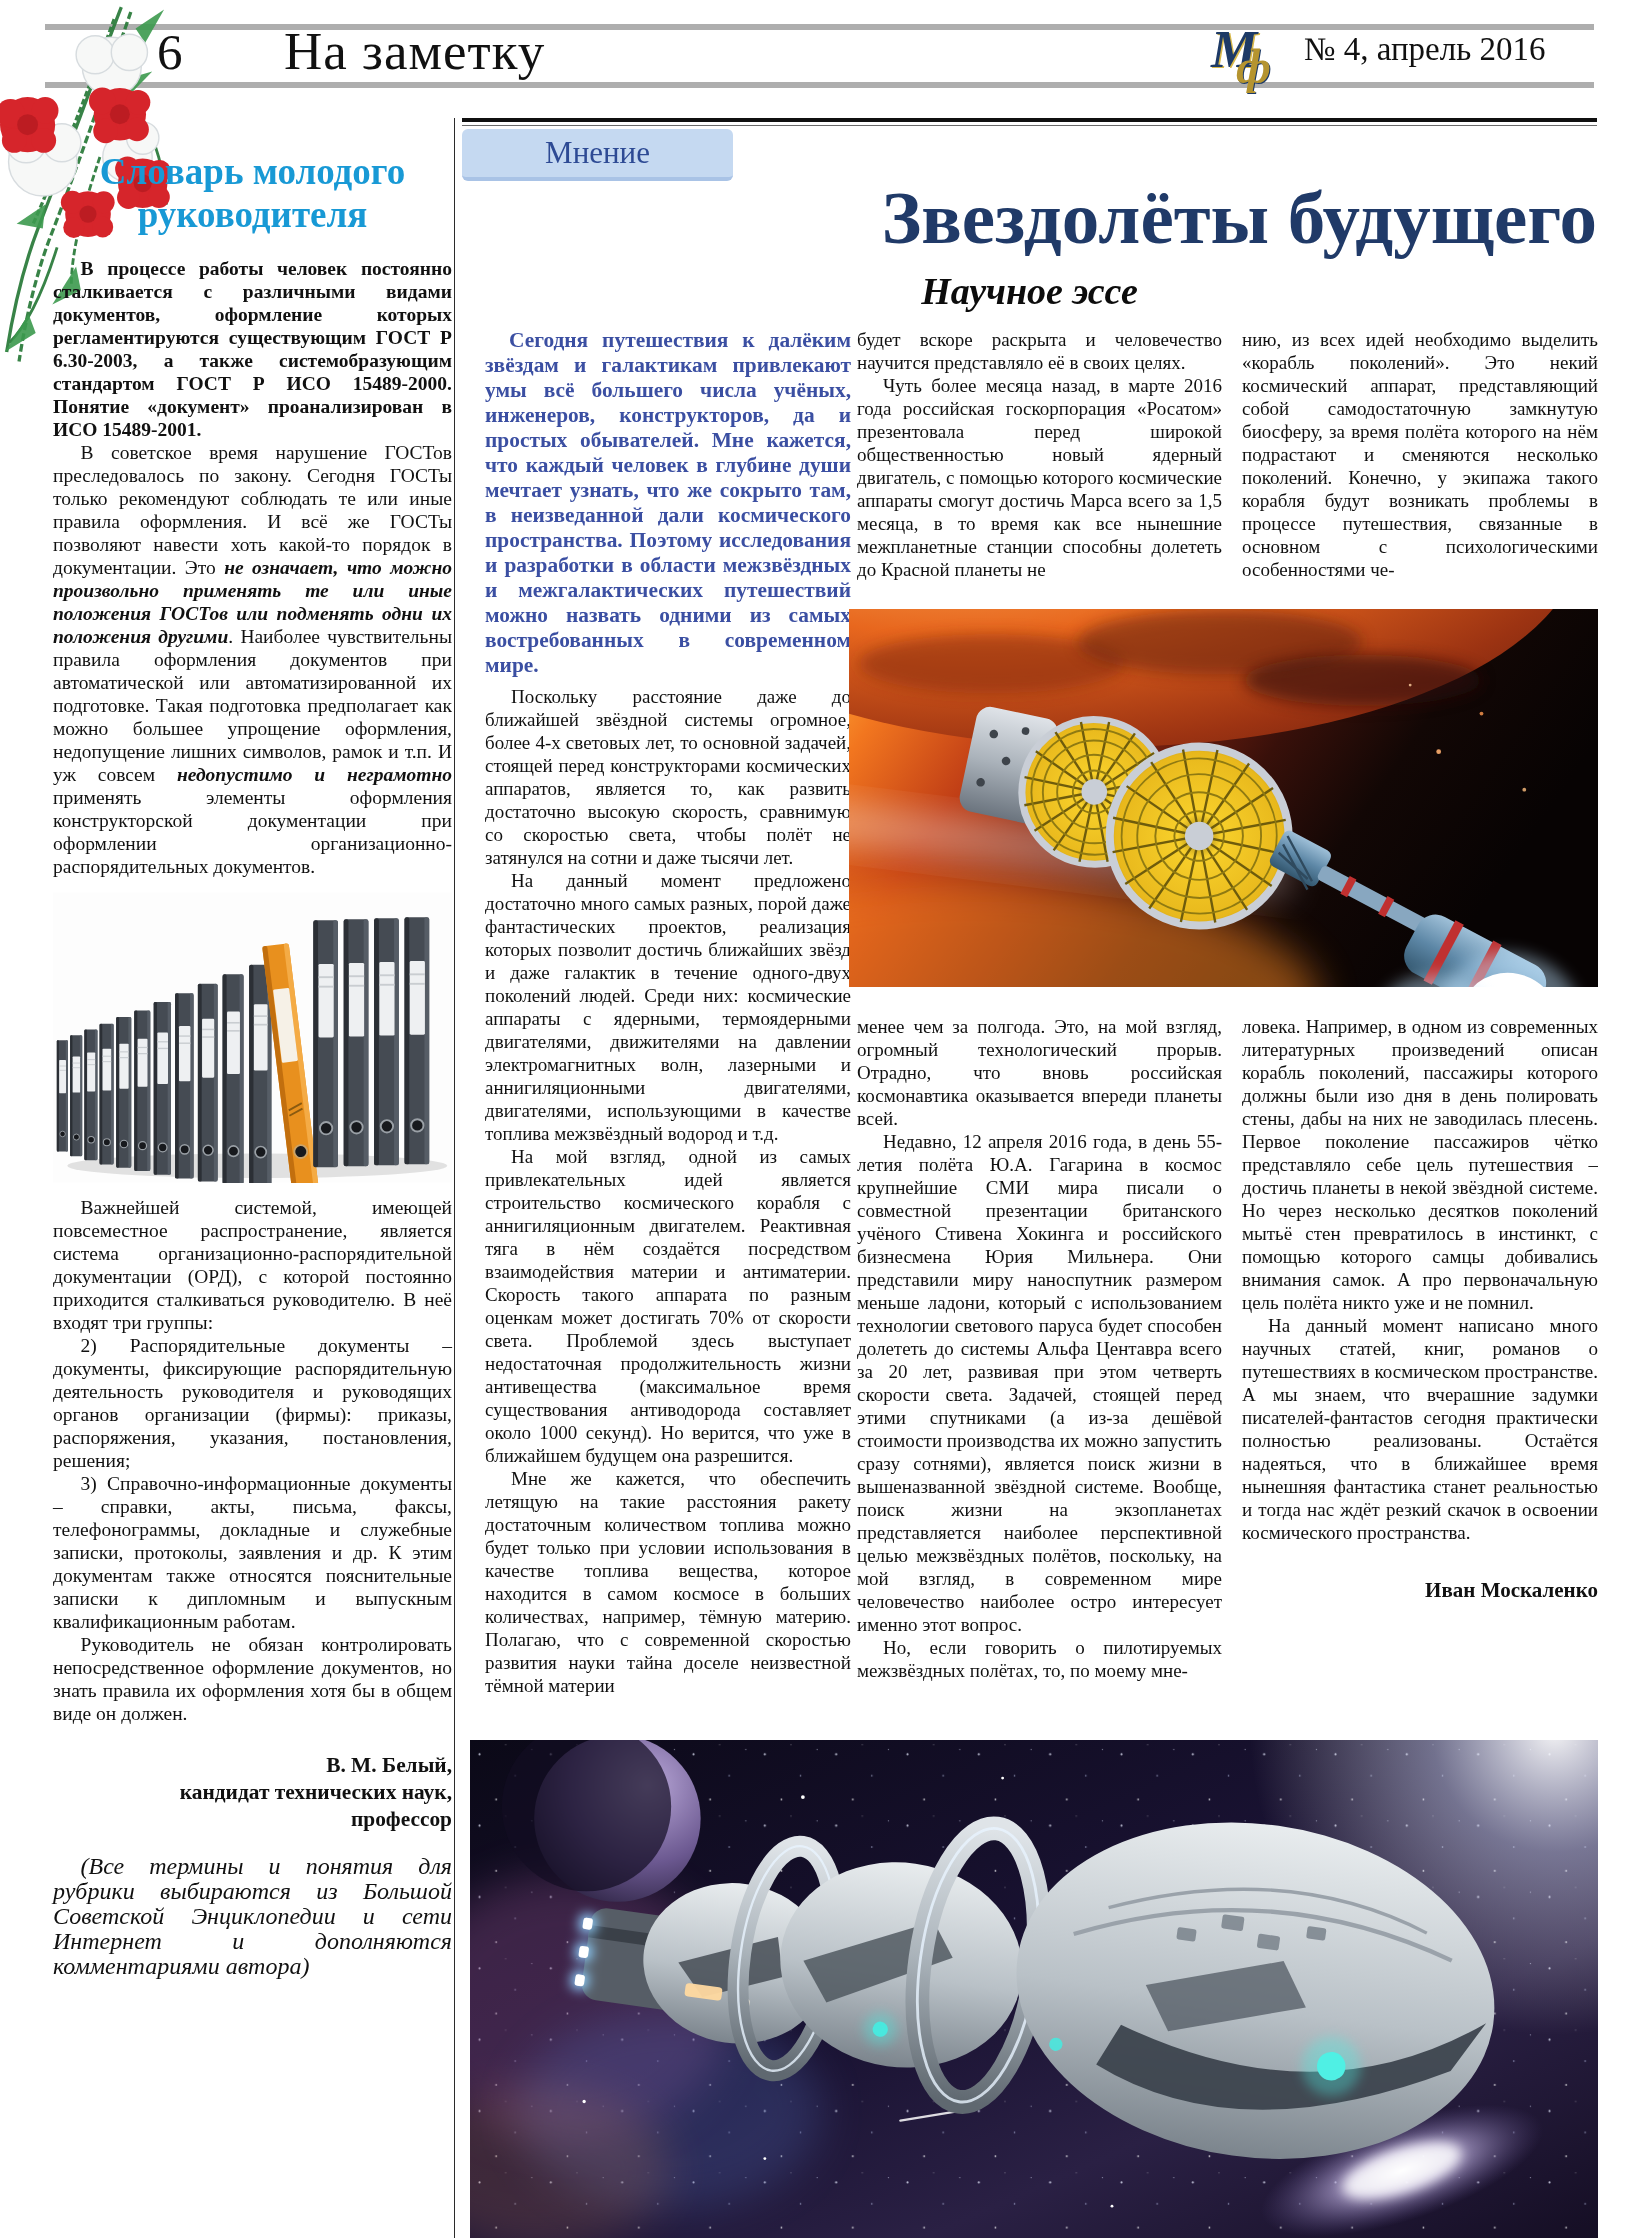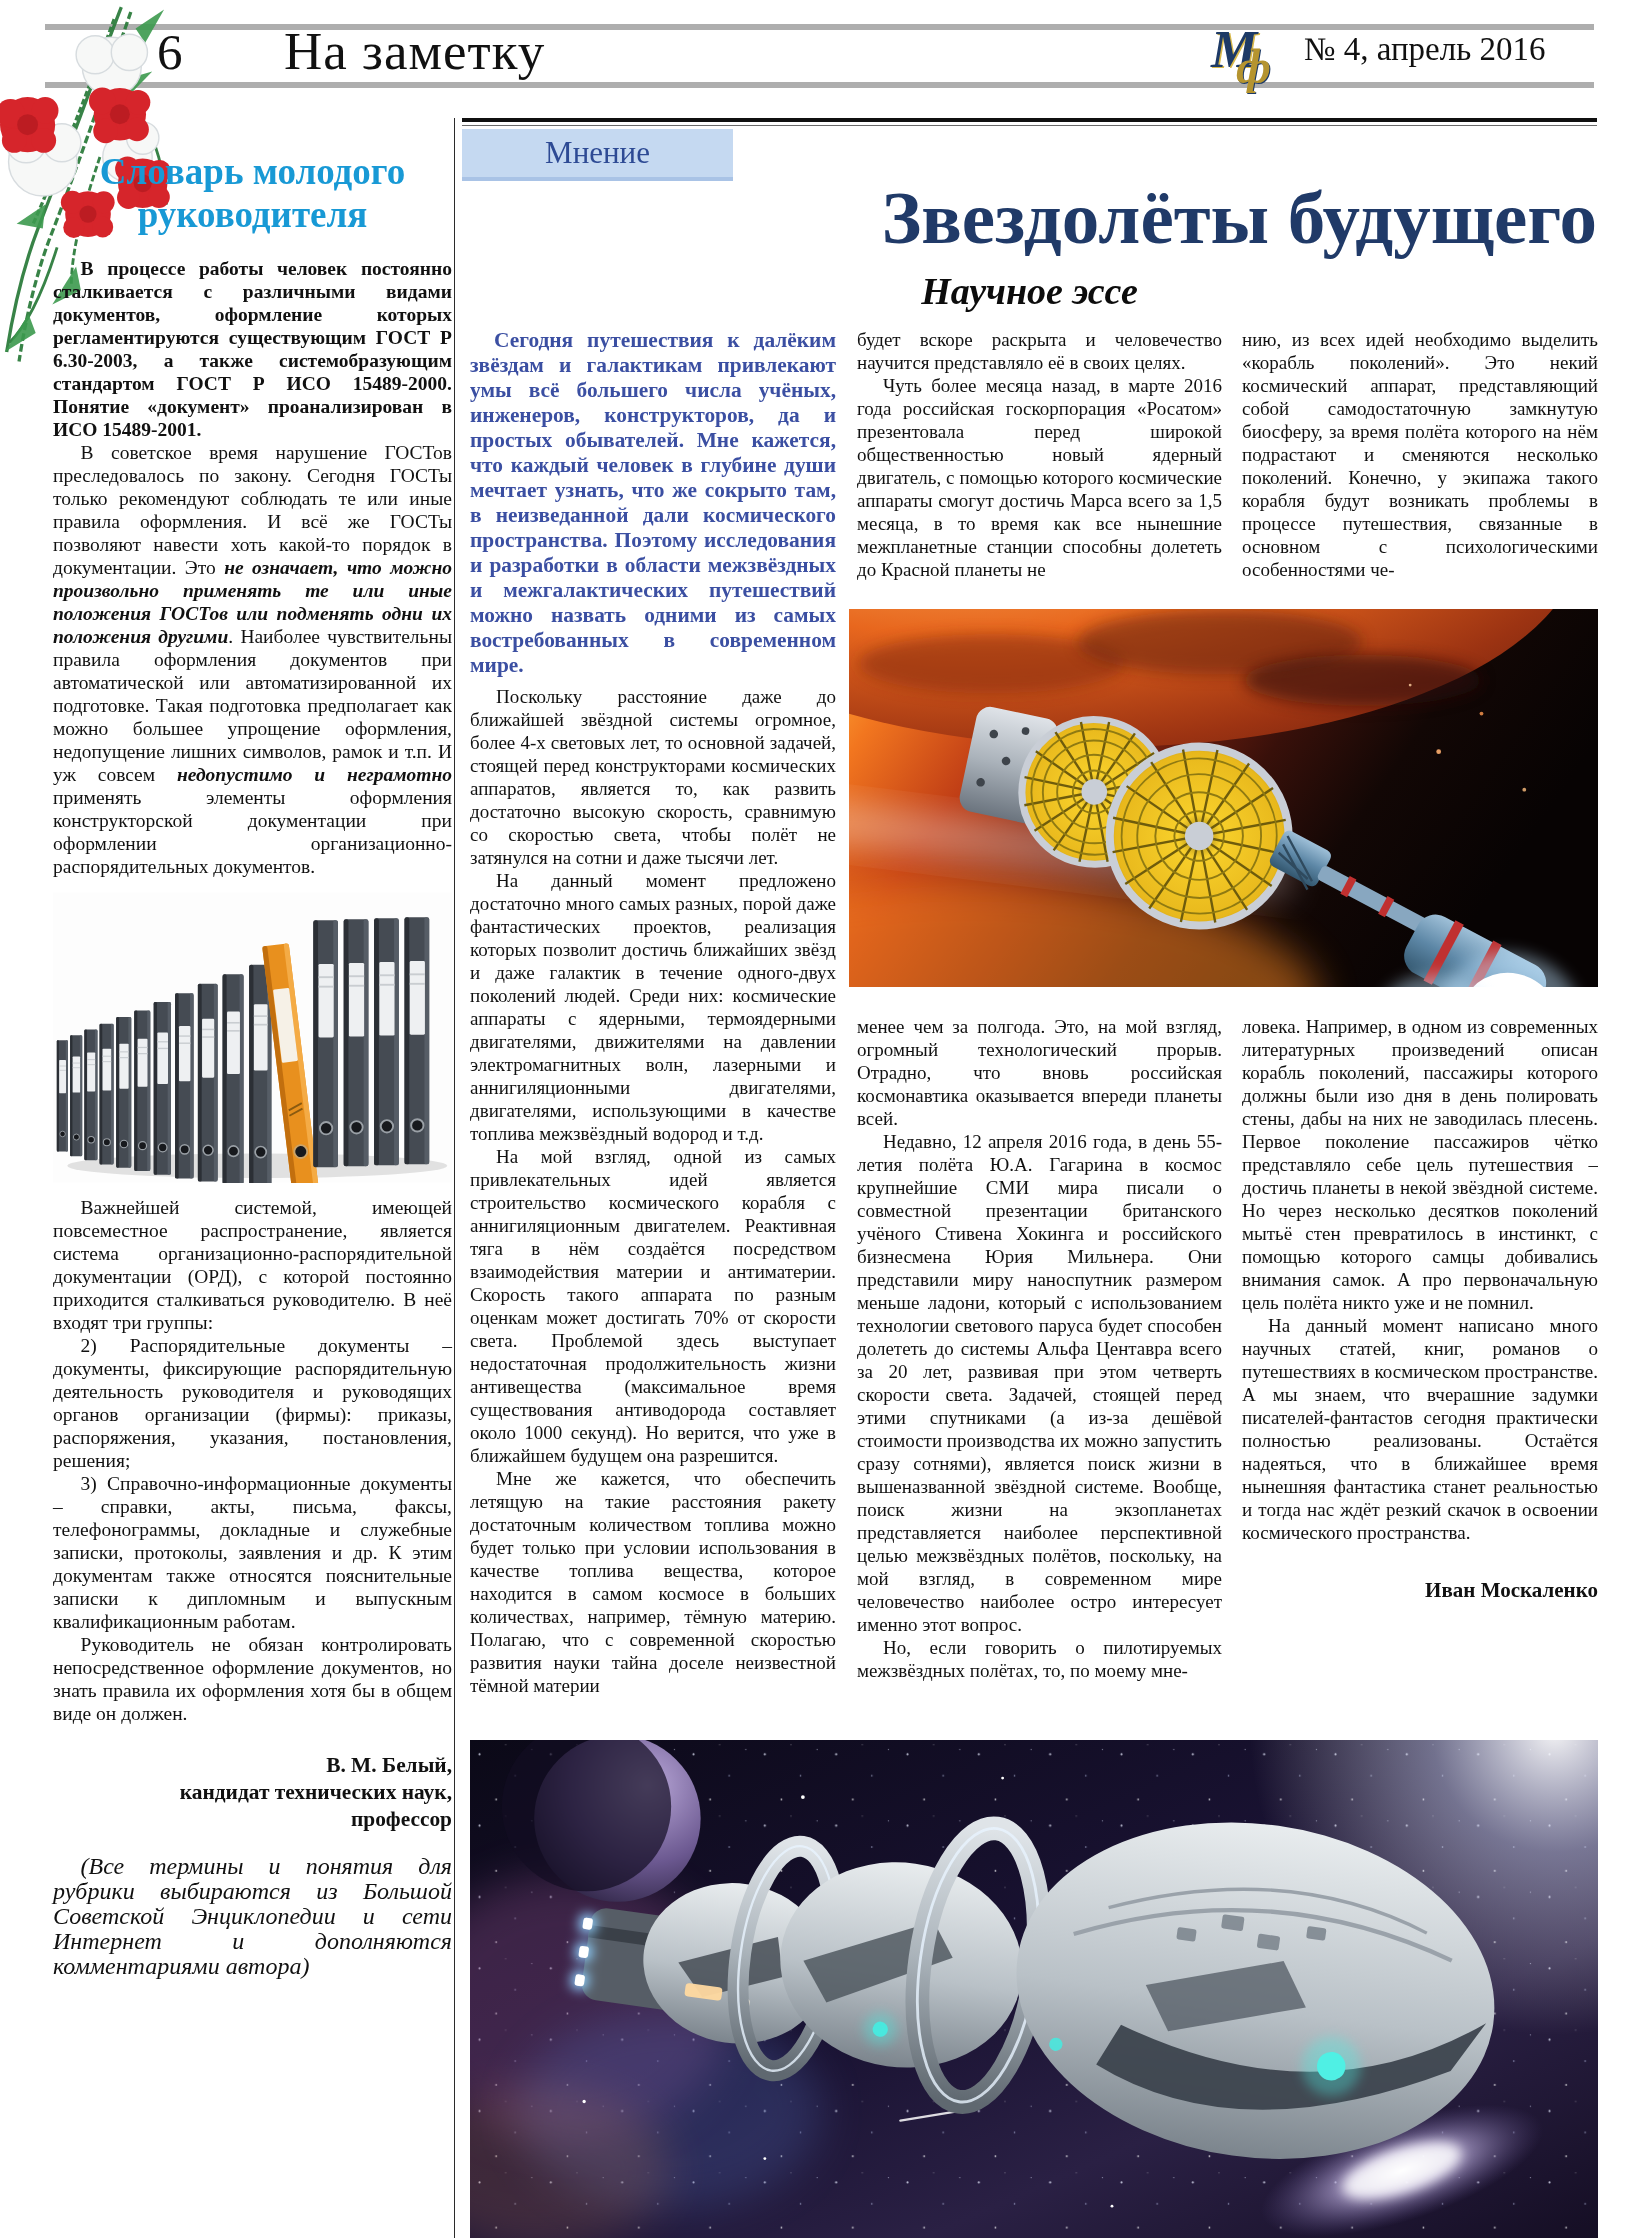--- a/index.html
+++ b/index.html
@@ -28,30 +28,30 @@
   .bi{font-weight:bold;font-style:italic;}
   #binders-wrap{width:399px;height:291px;margin:14.3px 0 12.4px 0;}
   #sidebar-author{margin-top:27.6px;font-weight:bold;font-size:21.4px;line-height:27px;text-align:right;}
   #sidebar-footnote{margin-top:21px;font-style:italic;font-size:24px;line-height:25px;text-align:justify;text-indent:27.6px;}
 
   
   #v-divider{left:454px;top:118px;width:1.4px;height:2121px;background:#2b2b2b;}
   #art-rule1{left:462px;top:118px;width:1135px;height:3.8px;background:#101010;}
   #art-rule2{left:462px;top:125px;width:1135px;height:1.4px;background:#6a6a6a;}
   #kicker{left:462px;top:129px;width:271px;height:48px;background:#c5d9f1;border-bottom:4.3px solid #a9c3e6;
-          display:flex;align-items:center;justify-content:center;}
+          display:flex;align-items:center;justify-content:center;border-radius:6px;}
   #kicker span{font-size:31px;color:#2d4a94;}
   #art-title{left:462px;top:180px;width:1135px;text-align:right;font-size:75px;font-weight:bold;color:#203a68;line-height:1;}
   #art-subtitle{left:462px;top:269px;width:1135px;text-align:center;font-size:38px;font-weight:bold;font-style:italic;color:#0c0c0c;}
 
   
   .colblock{position:absolute;overflow:hidden;}
   .art-p{font-size:19px;line-height:23px;text-align:justify;text-indent:26px;margin:0;}
   .noind{text-indent:0;}
-  #col1{left:470px;top:328px;width:366px;height:1402px;}
+  #col1{left:485px;top:328px;width:366px;height:1402px;}
   #col1-lead{color:#3b4fa2;font-weight:bold;font-size:21.4px;line-height:25px;text-align:justify;text-indent:24px;margin:0 0 6.7px 0;}
   #col2-top{left:857px;top:328px;width:365px;height:278px;}
   #col3-top{left:1242px;top:328px;width:356px;height:278px;}
   #col2-bottom{left:857px;top:1015px;width:365px;height:718px;}
   #col3-bottom{left:1242px;top:1015px;width:356px;height:718px;}
   #byline{margin-top:34px;font-weight:bold;font-size:21px;text-align:right;}
 
   
   #rocket-photo{left:849px;top:609px;width:749px;height:378px;}
   #ship-photo{left:470px;top:1740px;width:1128px;height:499px;}

